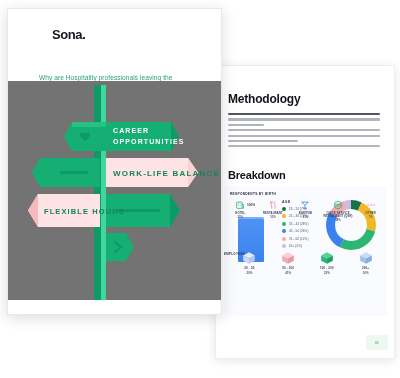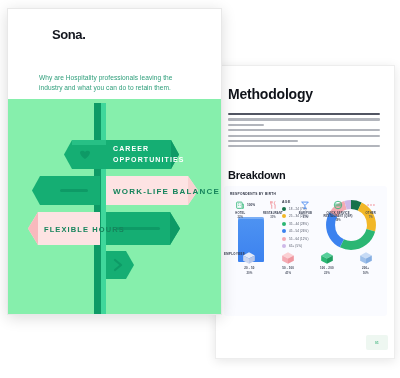--- a/index.html
+++ b/index.html
@@ -14,22 +14,22 @@
   
   .page2{
     position:absolute;left:215px;top:65px;width:178px;height:292px;
     background:#ffffff;
     border:1px solid #ededed;
     box-shadow:0 2px 10px rgba(0,0,0,.10);
     overflow:hidden;
   }
   .p2-inner{position:absolute;left:0;top:0;width:178px;height:292px;}
   .p2-h1{
-    position:absolute;left:12px;top:20px;
-    font-size:14px;font-weight:700;color:#10131a;letter-spacing:-0.2px;
+    position:absolute;left:12px;top:26px;
+    font-size:12px;font-weight:700;color:#10131a;letter-spacing:-0.2px;
   }
   .p2-body{position:absolute;left:12px;top:47px;width:152px;}
   .p2-line{
     height:2.2px;background:#7a7f8c;opacity:.58;border-radius:1px;margin-bottom:3.2px;
     font-size:0;color:transparent;overflow:hidden;
   }
   .p2-line.l0{width:100%;background:#2b3040;opacity:.82;}
   .p2-line.l1{width:100%;}
   .p2-line.l2{width:24%;}
   .p2-line.l3{width:100%;}
@@ -119,22 +119,22 @@
   .cover-title{
     position:absolute;left:31px;top:40px;width:165px;
     font-size:14.5px;font-weight:700;color:#11212b;
     letter-spacing:-0.45px;line-height:1.15;
   }
   .cover-sub{
     position:absolute;left:31px;top:64px;width:150px;
     font-size:6.6px;color:#2e9e7a;line-height:1.55;letter-spacing:.05px;
   }
   .hero{
-    position:absolute;left:0;top:90px;width:213px;height:219px;
-    background:#86efac;overflow:hidden;
+    position:absolute;left:0;top:72px;width:213px;height:219px;
+    background:#737373;overflow:hidden;
   }
   .hero svg{display:block;}
 </style>
 </head>
 <body>
 
 <div class="stage">
 
   <div class="page2">
     <div class="p2-inner">

